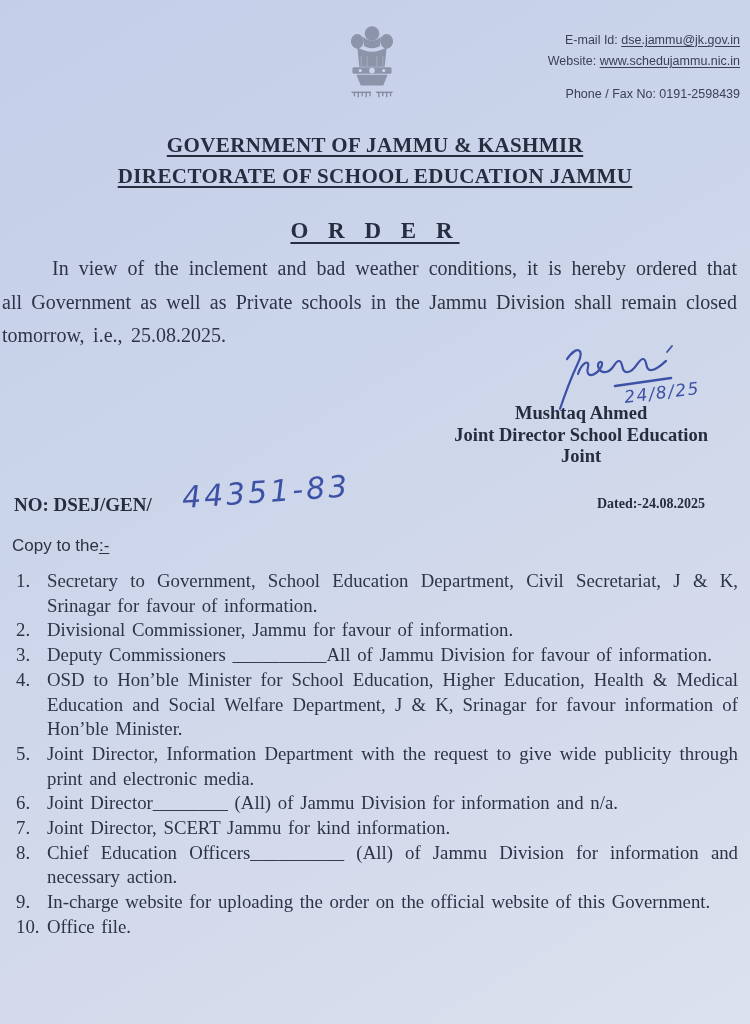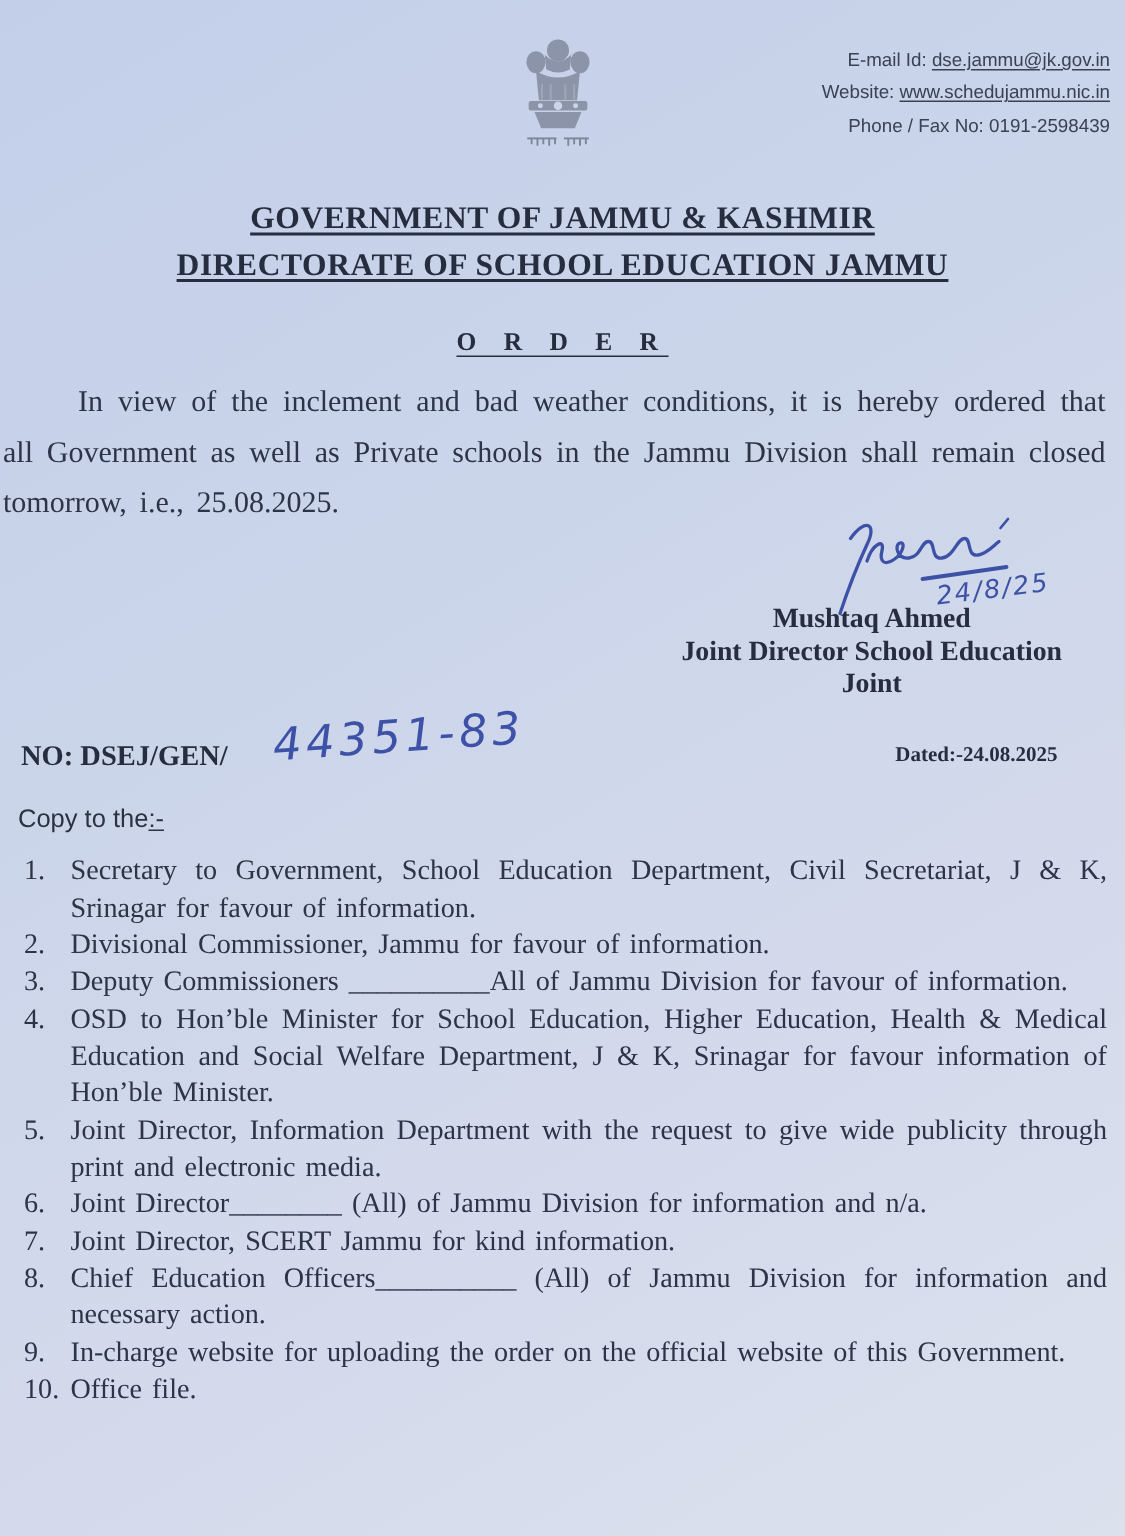--- a/index.html
+++ b/index.html
@@ -12,31 +12,31 @@
     color:#2b3244;
   }
   
   .emblem{position:absolute;left:328px;top:14px;width:88px;height:92px;}
   .contact{
     position:absolute;top:30px;right:10px;text-align:right;
     font-family:"Liberation Sans",sans-serif;
     font-size:12.5px;line-height:21px;color:#394souline;
     color:#3a4154;
   }
-  .contact .row3{margin-top:2px;}
+  .contact .row3{margin-top:12px;}
   .u{text-decoration:underline;text-underline-offset:2px;}
   
   .titles{
     position:absolute;top:130px;left:0;right:0;text-align:center;
     font-weight:bold;font-size:21px;line-height:31px;letter-spacing:.4px;color:#262d3f;
   }
   .titles .tline{text-decoration:underline;text-underline-offset:3px;}
   .order-heading{
     position:absolute;top:218px;left:0;right:0;text-align:center;
-    font-weight:bold;font-size:17px;letter-spacing:7px;color:#262d3f;
+    font-weight:bold;font-size:23px;letter-spacing:7px;color:#262d3f;
     text-decoration:underline;text-underline-offset:4px;
   }
   
   .body-par{
     position:absolute;top:252px;left:2px;right:13px;margin:0;
     font-size:20px;line-height:33.5px;text-align:justify;text-indent:50px;
     word-spacing:3.5px;color:#2d3447;
   }
   
   .sig-svg{position:absolute;left:545px;top:343px;width:198px;height:70px;}

